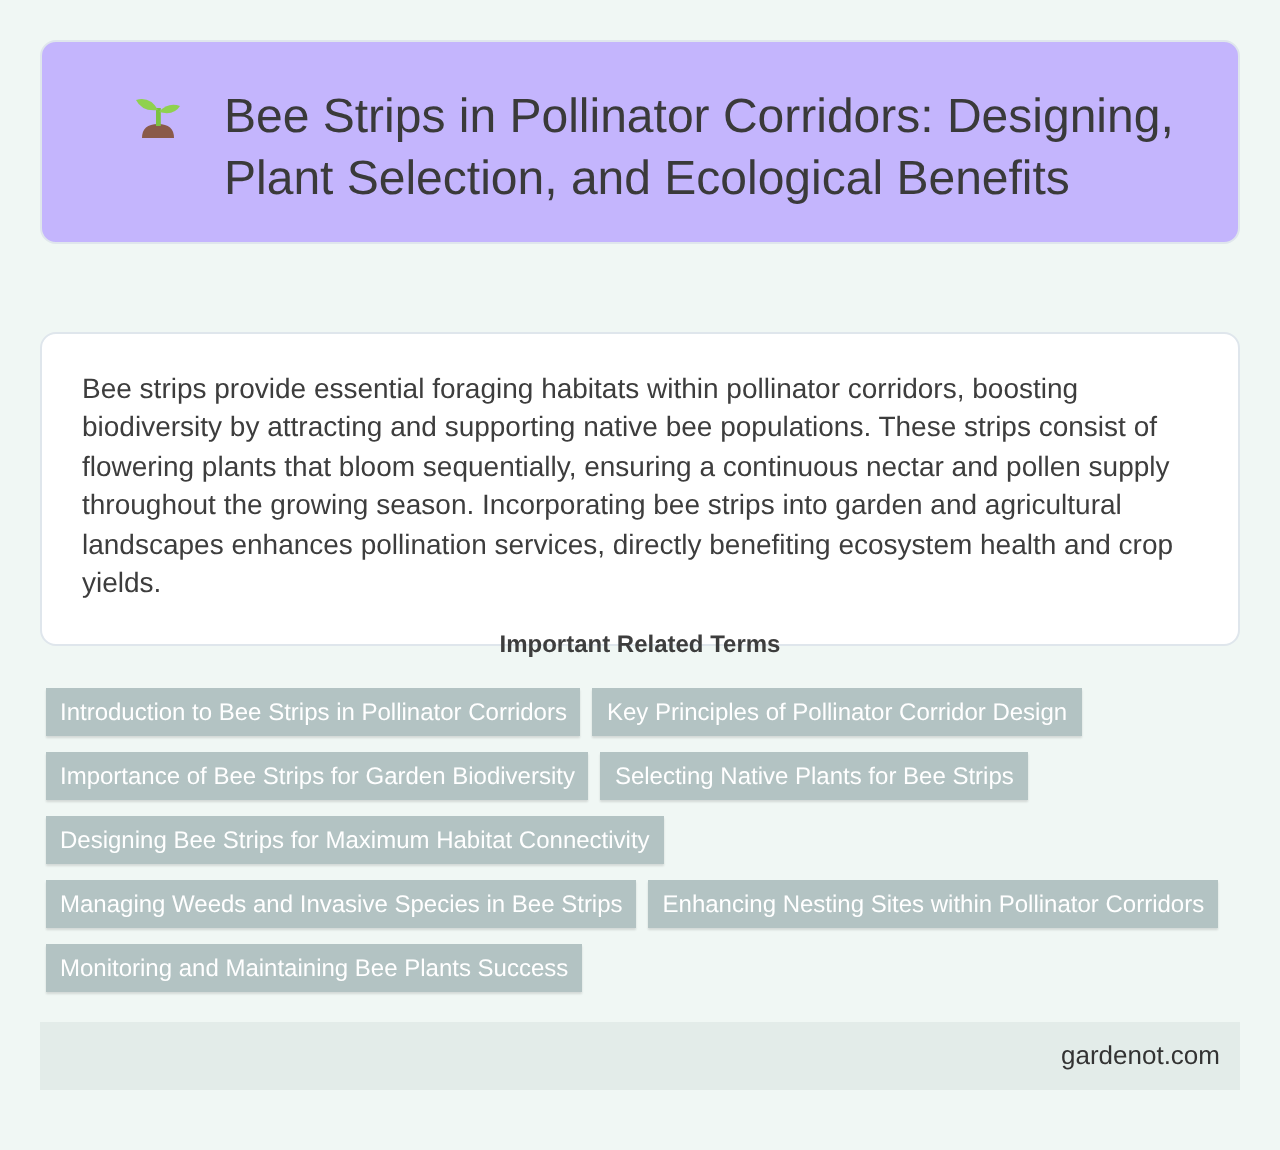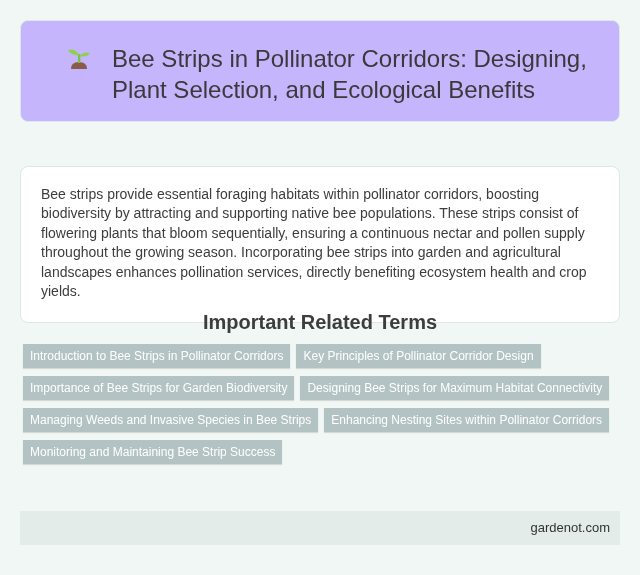--- a/index.html
+++ b/index.html
@@ -64,21 +64,21 @@
       font-size: 14px;
       line-height: 19.4px;
       color: #3d3d3d;
     }
     .terms-heading {
       position: absolute;
       left: 0;
       top: 312px;
       width: 640px;
       text-align: center;
-      font-size: 20px;
+      font-size: 12px;
       line-height: 20px;
       color: #3d3d3d;
     }
     .tags {
       position: absolute;
       left: 23px;
       top: 344px;
       width: 600px;
       display: flex;
       flex-wrap: wrap;
@@ -135,23 +135,24 @@
   <div class="intro-card">
     <p class="intro-text">Bee strips provide essential foraging habitats within pollinator corridors, boosting biodiversity by attracting and supporting native bee populations. These strips consist of flowering plants that bloom sequentially, ensuring a continuous nectar and pollen supply throughout the growing season. Incorporating bee strips into garden and agricultural landscapes enhances pollination services, directly benefiting ecosystem health and crop yields.</p>
   </div>
 
   <h2 class="terms-heading">Important Related Terms</h2>
 
   <div class="tags">
     <a class="tag">Introduction to Bee Strips in Pollinator Corridors</a>
     <a class="tag">Key Principles of Pollinator Corridor Design</a>
     <a class="tag">Importance of Bee Strips for Garden Biodiversity</a>
+    <a class="tag">Selecting Native Plants for Bee Strips</a>
     <a class="tag">Designing Bee Strips for Maximum Habitat Connectivity</a>
     <a class="tag">Managing Weeds and Invasive Species in Bee Strips</a>
     <a class="tag">Enhancing Nesting Sites within Pollinator Corridors</a>
-    <a class="tag">Monitoring and Maintaining Bee Strip Success</a>
+    <a class="tag">Monitoring and Maintaining Bee Plants Success</a>
   </div>
 
   <div class="footer">
     <span class="footer-text">gardenot.com</span>
   </div>
 
 </div>
 
 </body></html>

